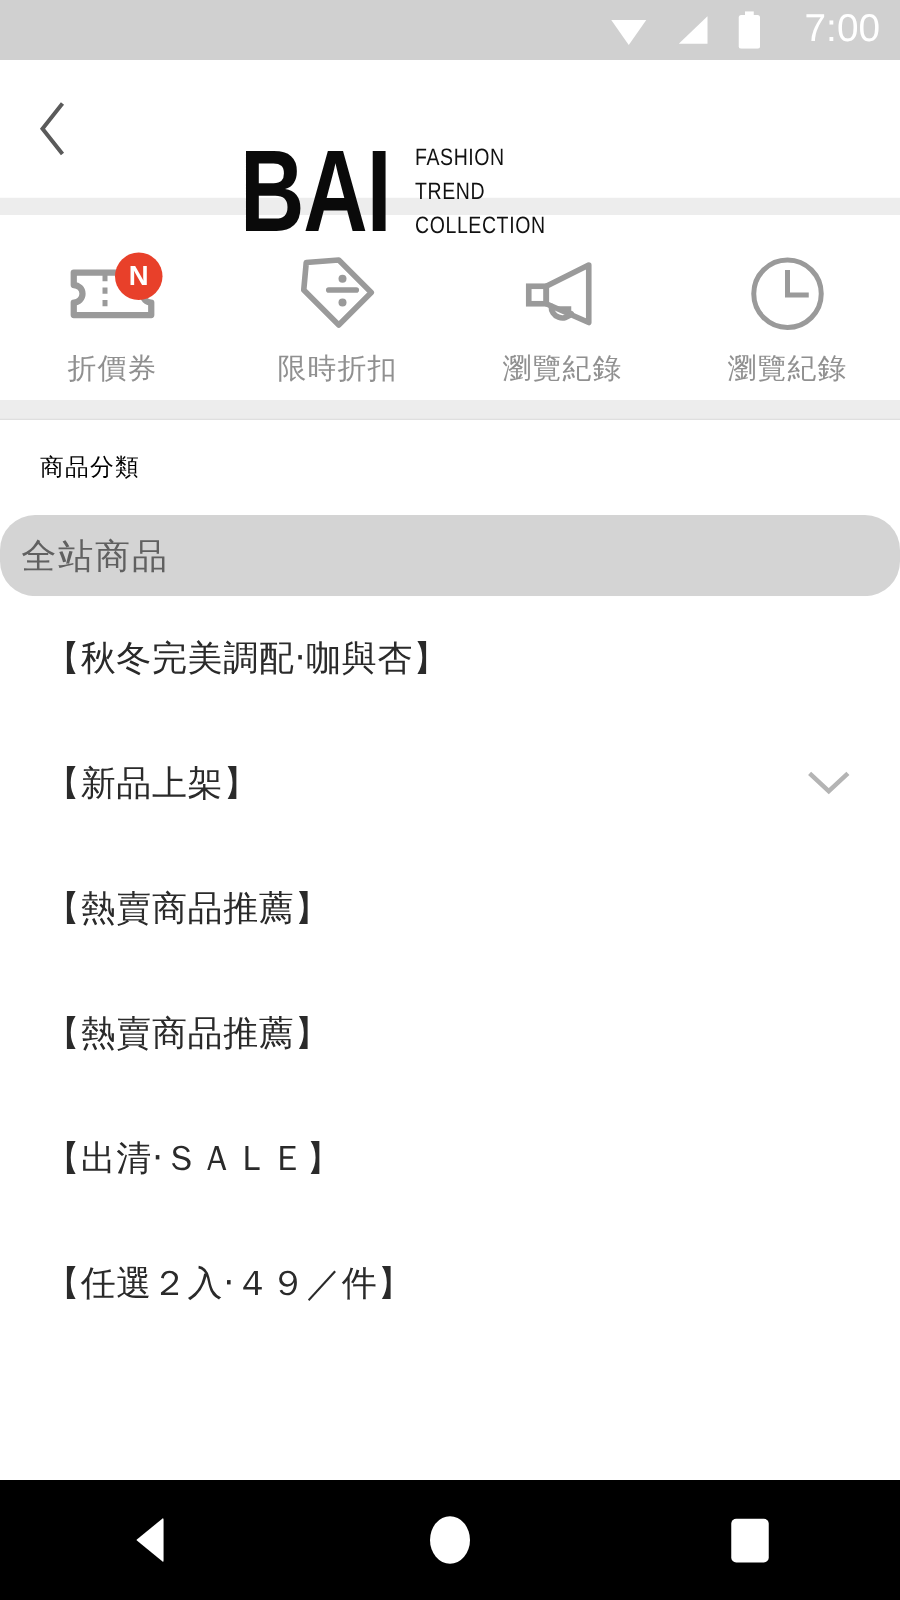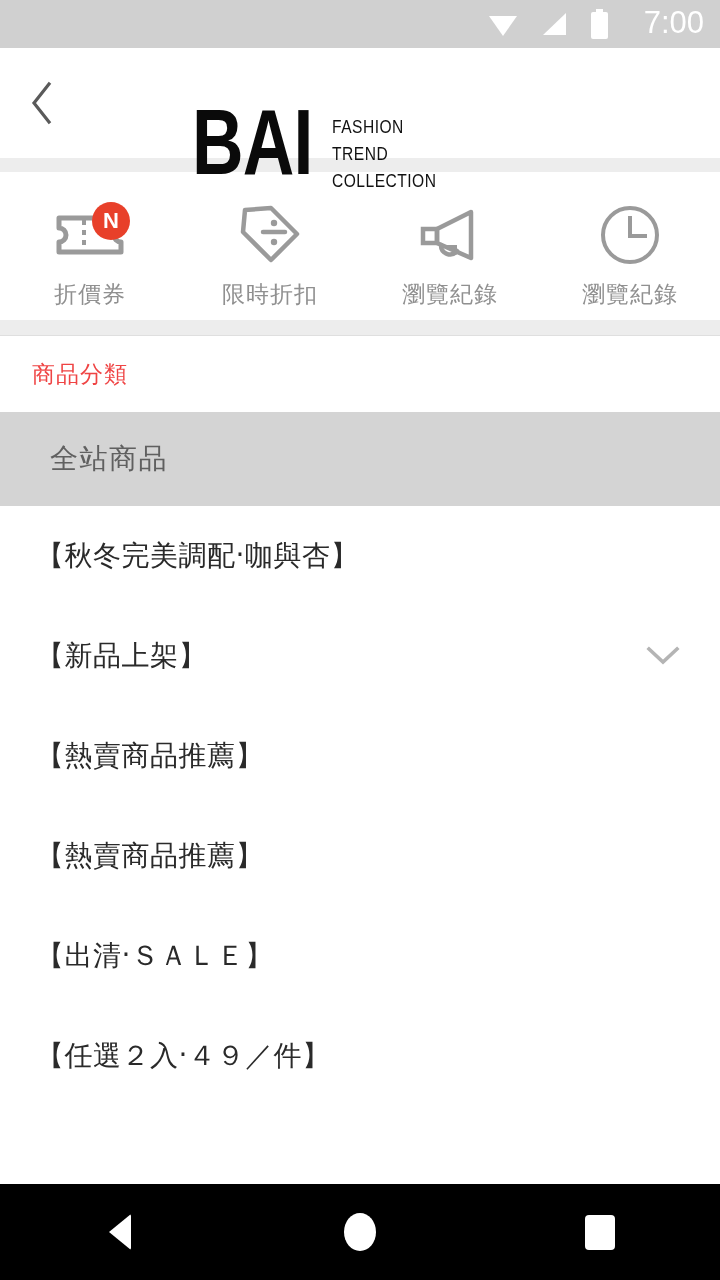--- a/index.html
+++ b/index.html
@@ -60,21 +60,21 @@
     display: flex;
     align-items: center;
     justify-content: center;
     flex: none;
   }
   .logo-wrap {
     position: absolute;
     left: 192px;
     top: 57px;
     display: flex;
-    align-items: flex-start;
+    align-items: flex-end;
   }
   .logo-bai {
     font-family: "Liberation Sans Narrow", "Liberation Sans", sans-serif;
     font-weight: bold;
     font-size: 83px;
     line-height: 68px;
     letter-spacing: -1px;
     color: #0a0a0a;
     transform: scaleX(0.86) scaleY(1.12);
     transform-origin: left top;
@@ -156,33 +156,34 @@
   
   .cat-header {
     height: 76px;
     background: #ffffff;
     display: flex;
     align-items: center;
     padding-left: 32px;
     flex: none;
   }
   .cat-header-text {
-    font-size: 23px;
-    color: #ef4444;
+    font-size: 19px;
+    color: #000000;
     letter-spacing: 1px;
   }
 
   
   .allsite {
-    height: 94px;
+    height: 65px;
     background: #d4d4d4;
     display: flex;
     align-items: center;
-    padding-left: 50px;
-    flex: none;
+    padding-left: 17px;
+    flex: none;
+    border-radius: 28px;
   }
   .allsite-text {
     font-size: 28px;
     color: #606060;
     letter-spacing: 1.5px;
   }
 
   
   .cat-list {
     flex: 1;

